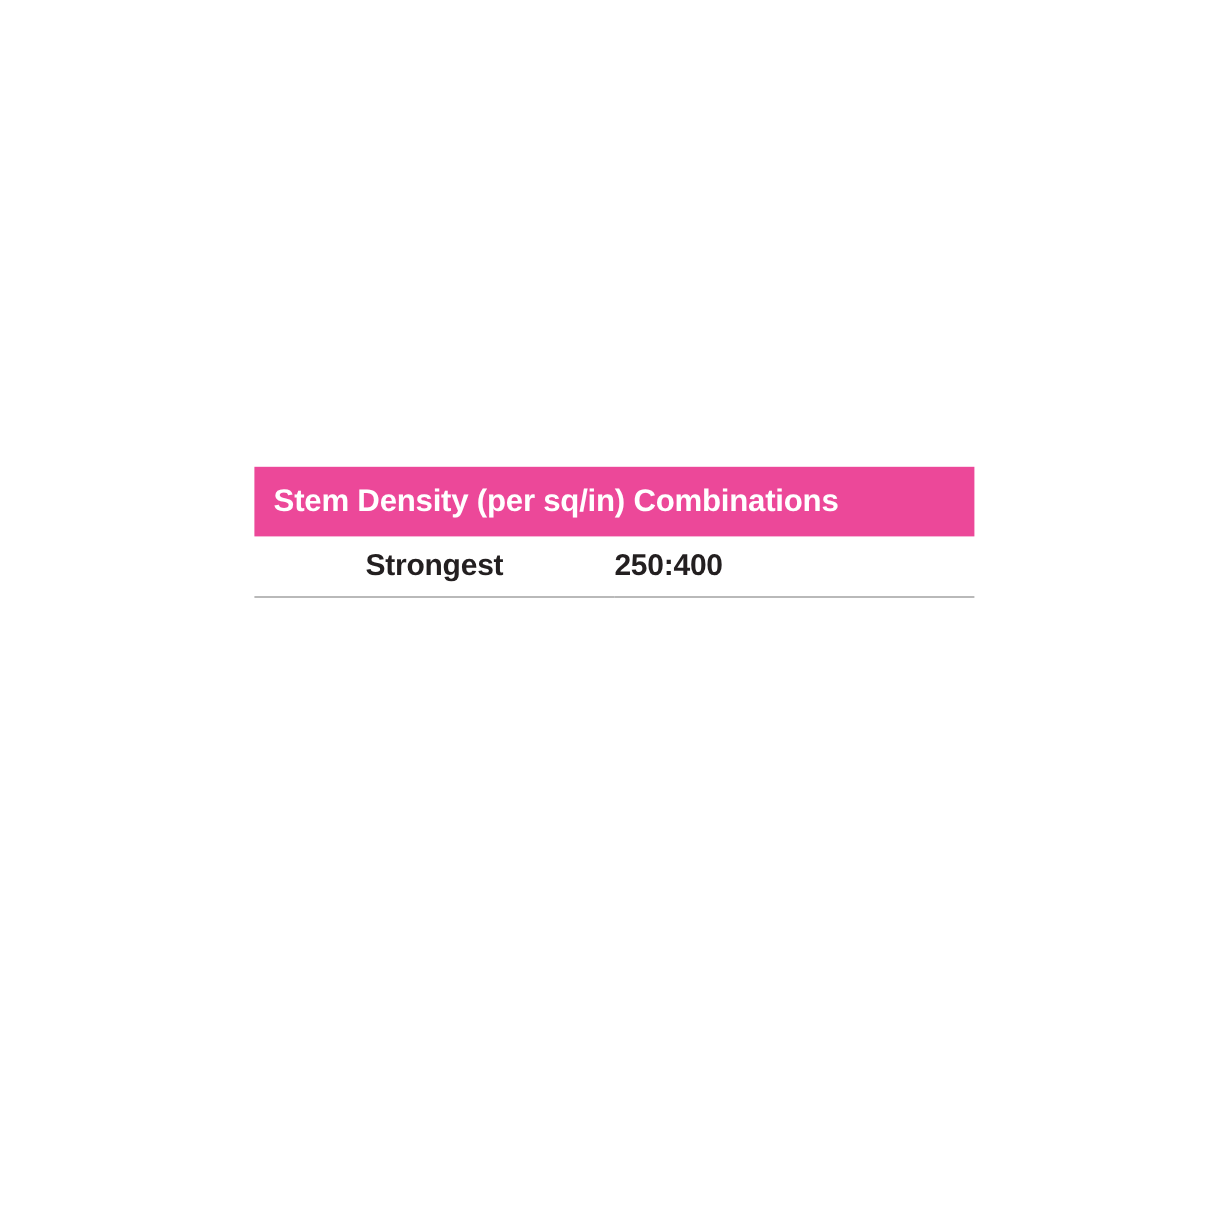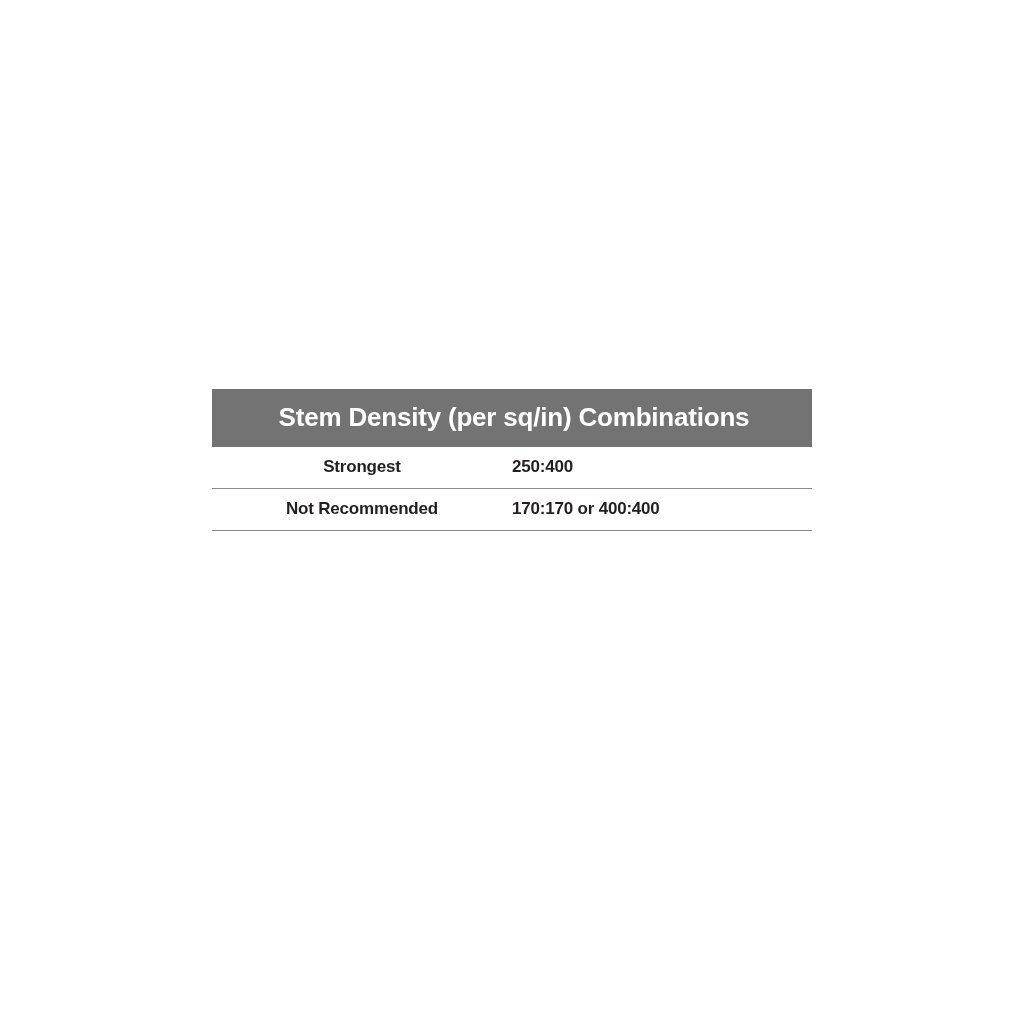--- a/index.html
+++ b/index.html
@@ -19,31 +19,31 @@
     left: 212px;
     top: 389px;
     width: 600px;
   }
   table.density-table {
     width: 100%;
     border-collapse: collapse;
     table-layout: fixed;
   }
   table.density-table th.header-cell {
-    background: #737373;
+    background: #ec4899;
     color: #ffffff;
     font-size: 26px;
     font-weight: bold;
     letter-spacing: -0.2px;
-    text-align: center;
-    padding: 13px 0 14px 4px;
+    text-align: left;
+    padding: 13px 0 14px 16px;
     border: none;
   }
   table.density-table td {
-    font-size: 17px;
+    font-size: 25px;
     color: #231F20;
     padding: 10px 0 11px 0;
     border-bottom: 1.5px solid #8C8C8C;
     vertical-align: middle;
   }
   table.density-table tr:first-child td {
     border-top: none;
   }
   td.label-cell {
     width: 48%;
@@ -66,19 +66,15 @@
     <thead>
       <tr>
         <th class="header-cell" colspan="2">Stem Density (per sq/in) Combinations</th>
       </tr>
     </thead>
     <tbody>
       <tr>
         <td class="label-cell">Strongest</td>
         <td class="value-cell">250:400</td>
       </tr>
-      <tr>
-        <td class="label-cell">Not Recommended</td>
-        <td class="value-cell">170:170 or 400:400</td>
-      </tr>
     </tbody>
   </table>
 </div>
 
 </body></html>

